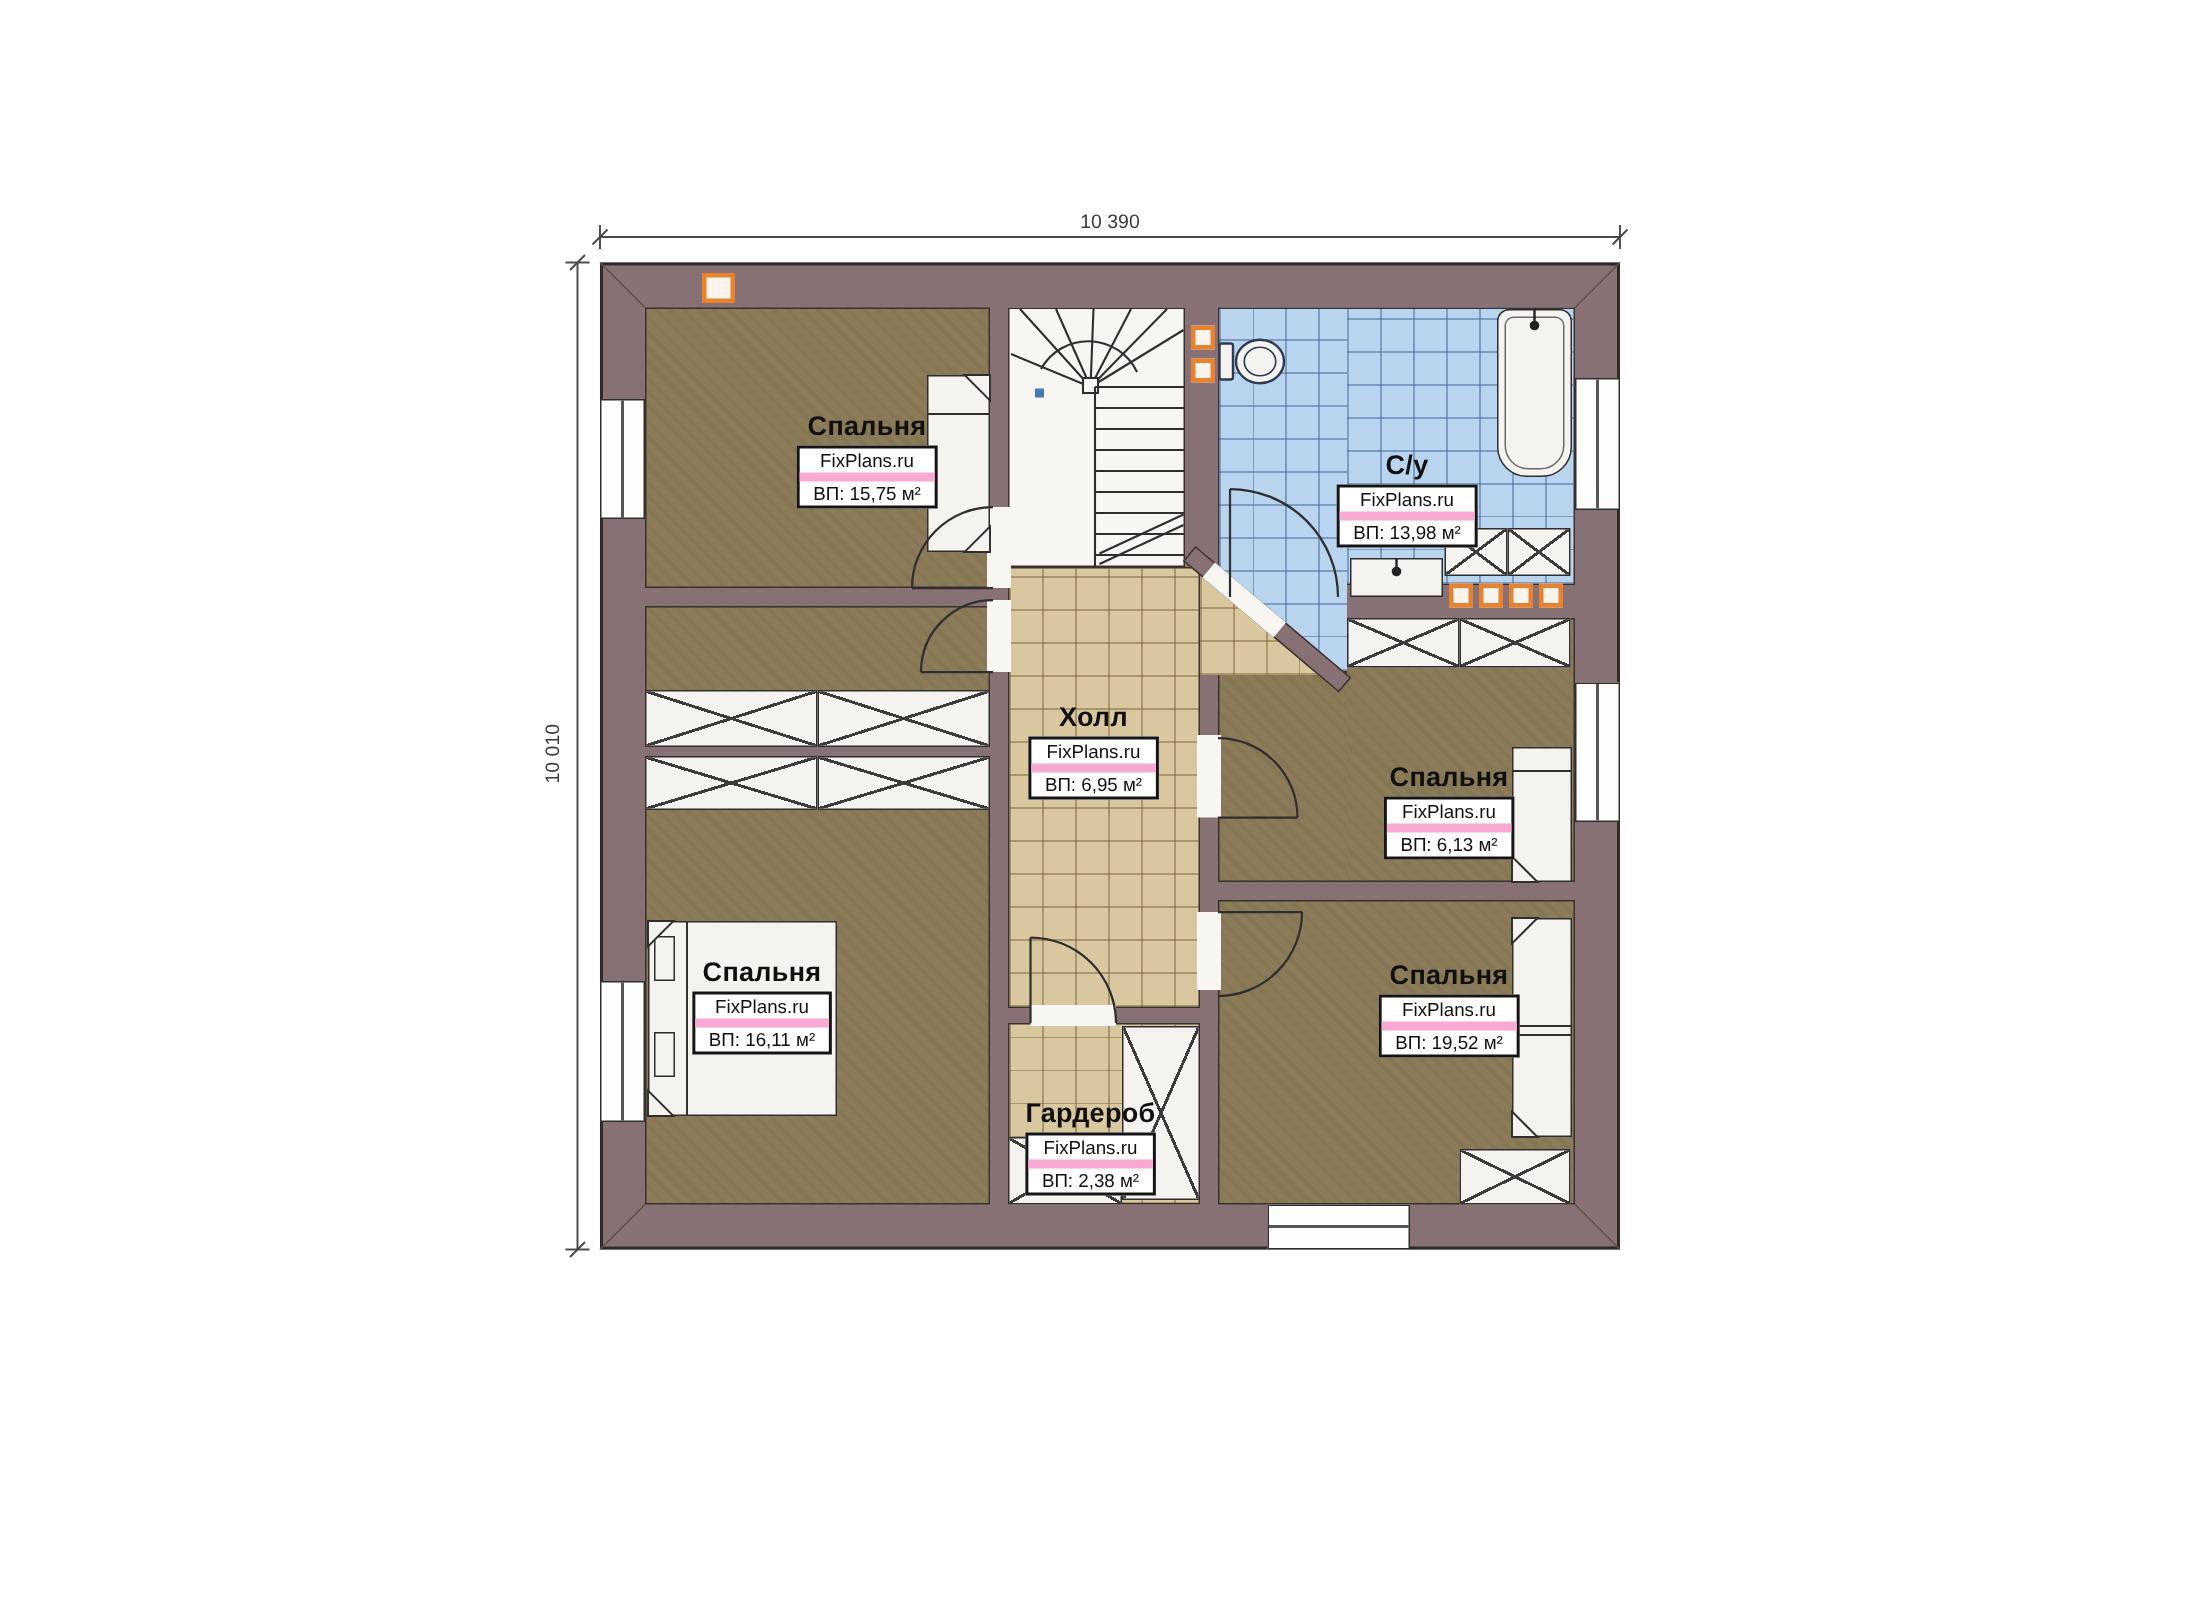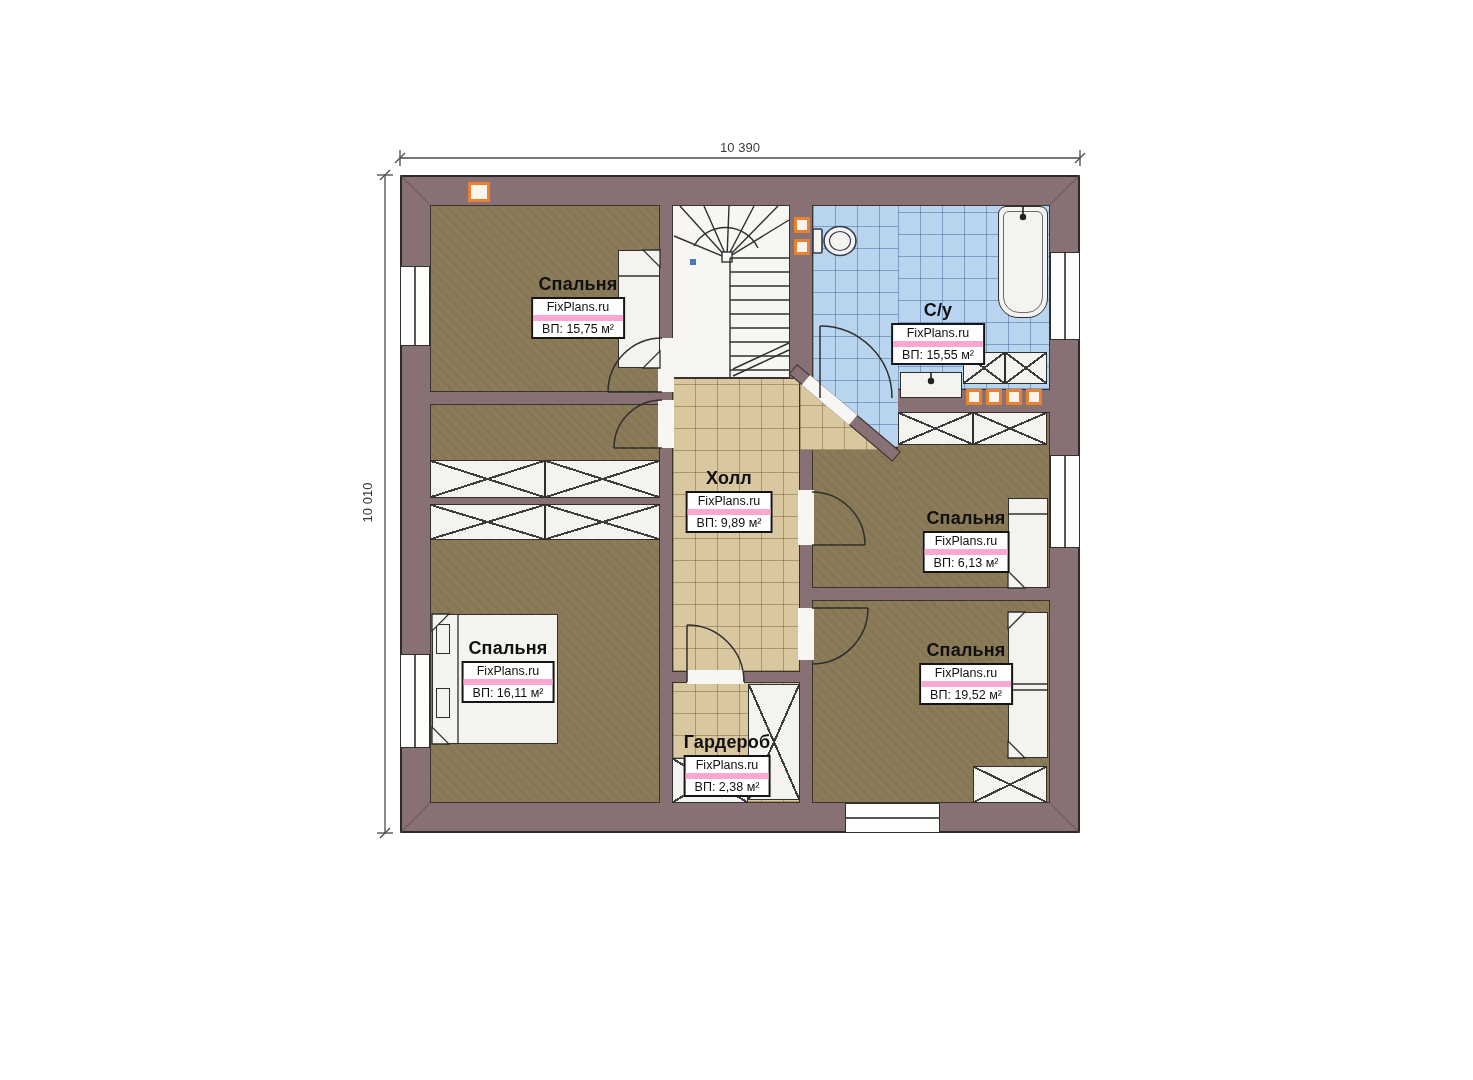--- a/index.html
+++ b/index.html
@@ -203,26 +203,26 @@
   </svg>
 
   <div class="abs rlabel" style="left:578px;top:274px;">
     <div class="rname">Спальня</div>
     <div class="rbox"><div class="row">FixPlans.ru</div>
       <div class="row">ВП: 15,75 м²</div></div>
   </div>
   <div class="abs rlabel" style="left:938px;top:276px;margin-top:24px;">
     <div class="rname">С/у</div>
     <div class="rbox"><div class="row">FixPlans.ru</div>
-      <div class="row">ВП: 15,55 м²</div></div>
+      <div class="row">ВП: 13,98 м²</div></div>
   </div>
   <div class="abs rlabel" style="left:729px;top:468px;">
     <div class="rname">Холл</div>
     <div class="rbox"><div class="row">FixPlans.ru</div>
-      <div class="row">ВП: 9,89 м²</div></div>
+      <div class="row">ВП: 6,95 м²</div></div>
   </div>
   <div class="abs rlabel" style="left:966px;top:508px;">
     <div class="rname">Спальня</div>
     <div class="rbox"><div class="row">FixPlans.ru</div>
       <div class="row">ВП: 6,13 м²</div></div>
   </div>
   <div class="abs rlabel" style="left:508px;top:638px;">
     <div class="rname">Спальня</div>
     <div class="rbox"><div class="row">FixPlans.ru</div>
       <div class="row">ВП: 16,11 м²</div></div>

